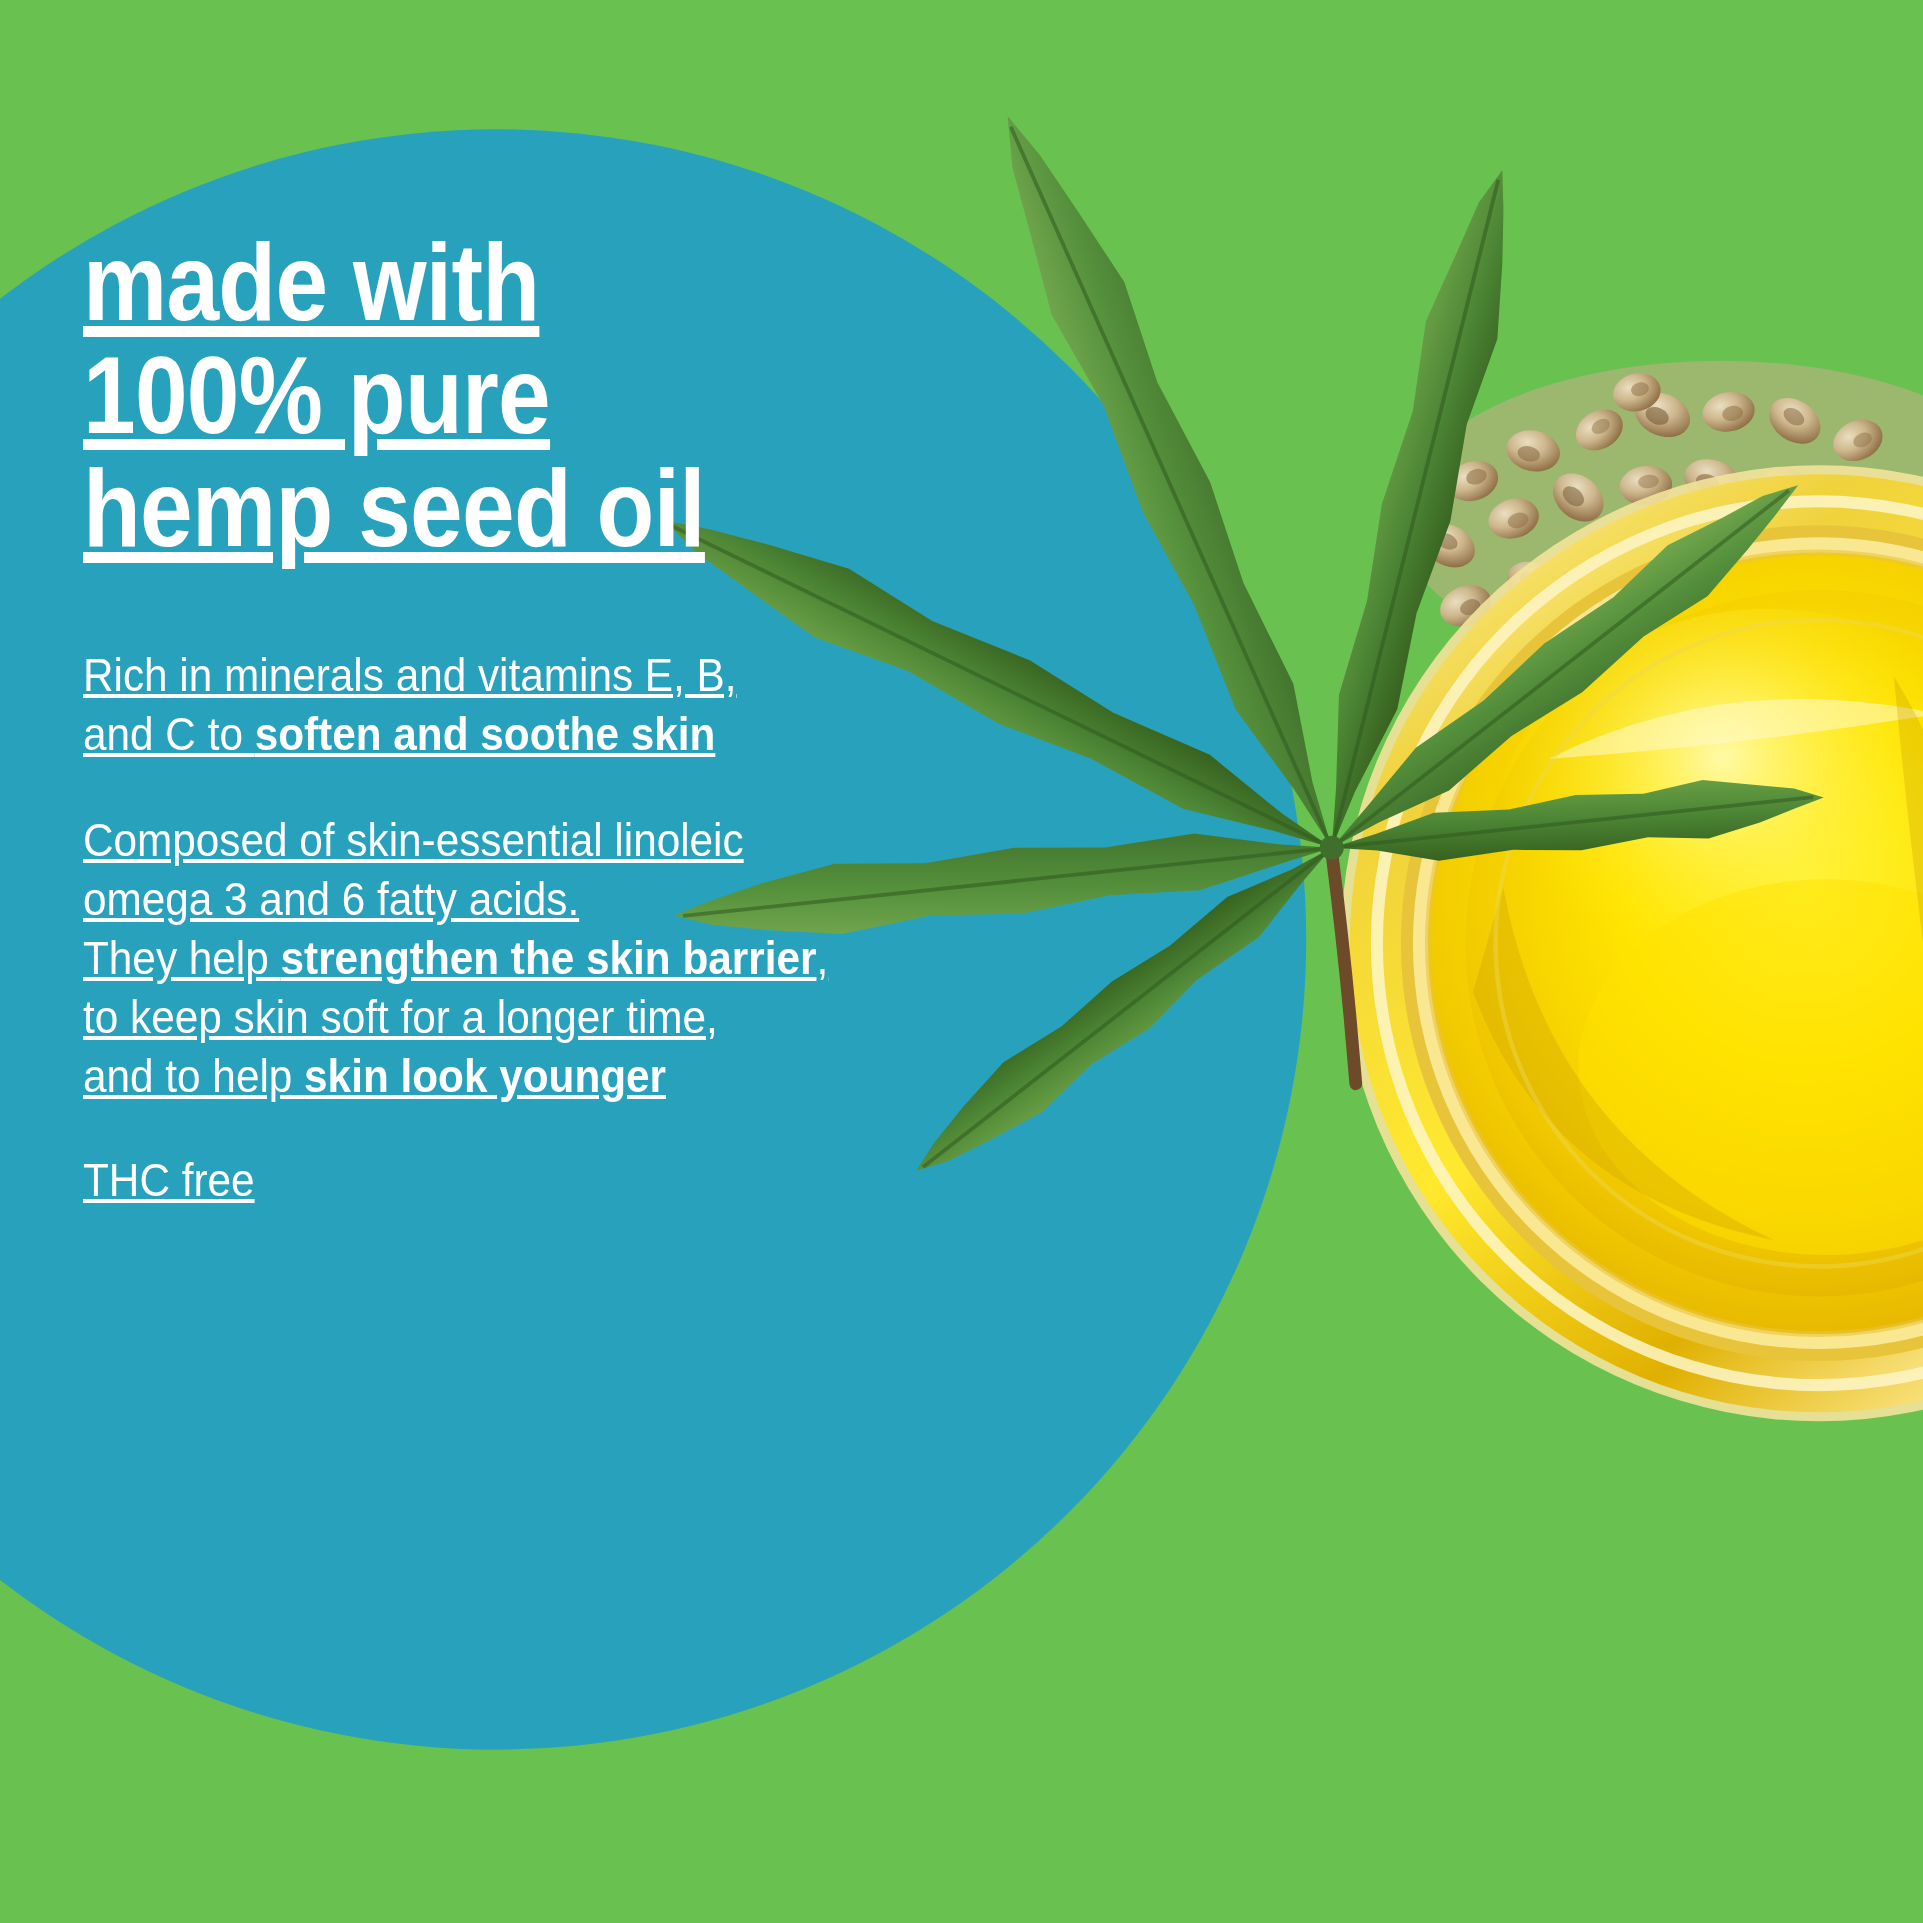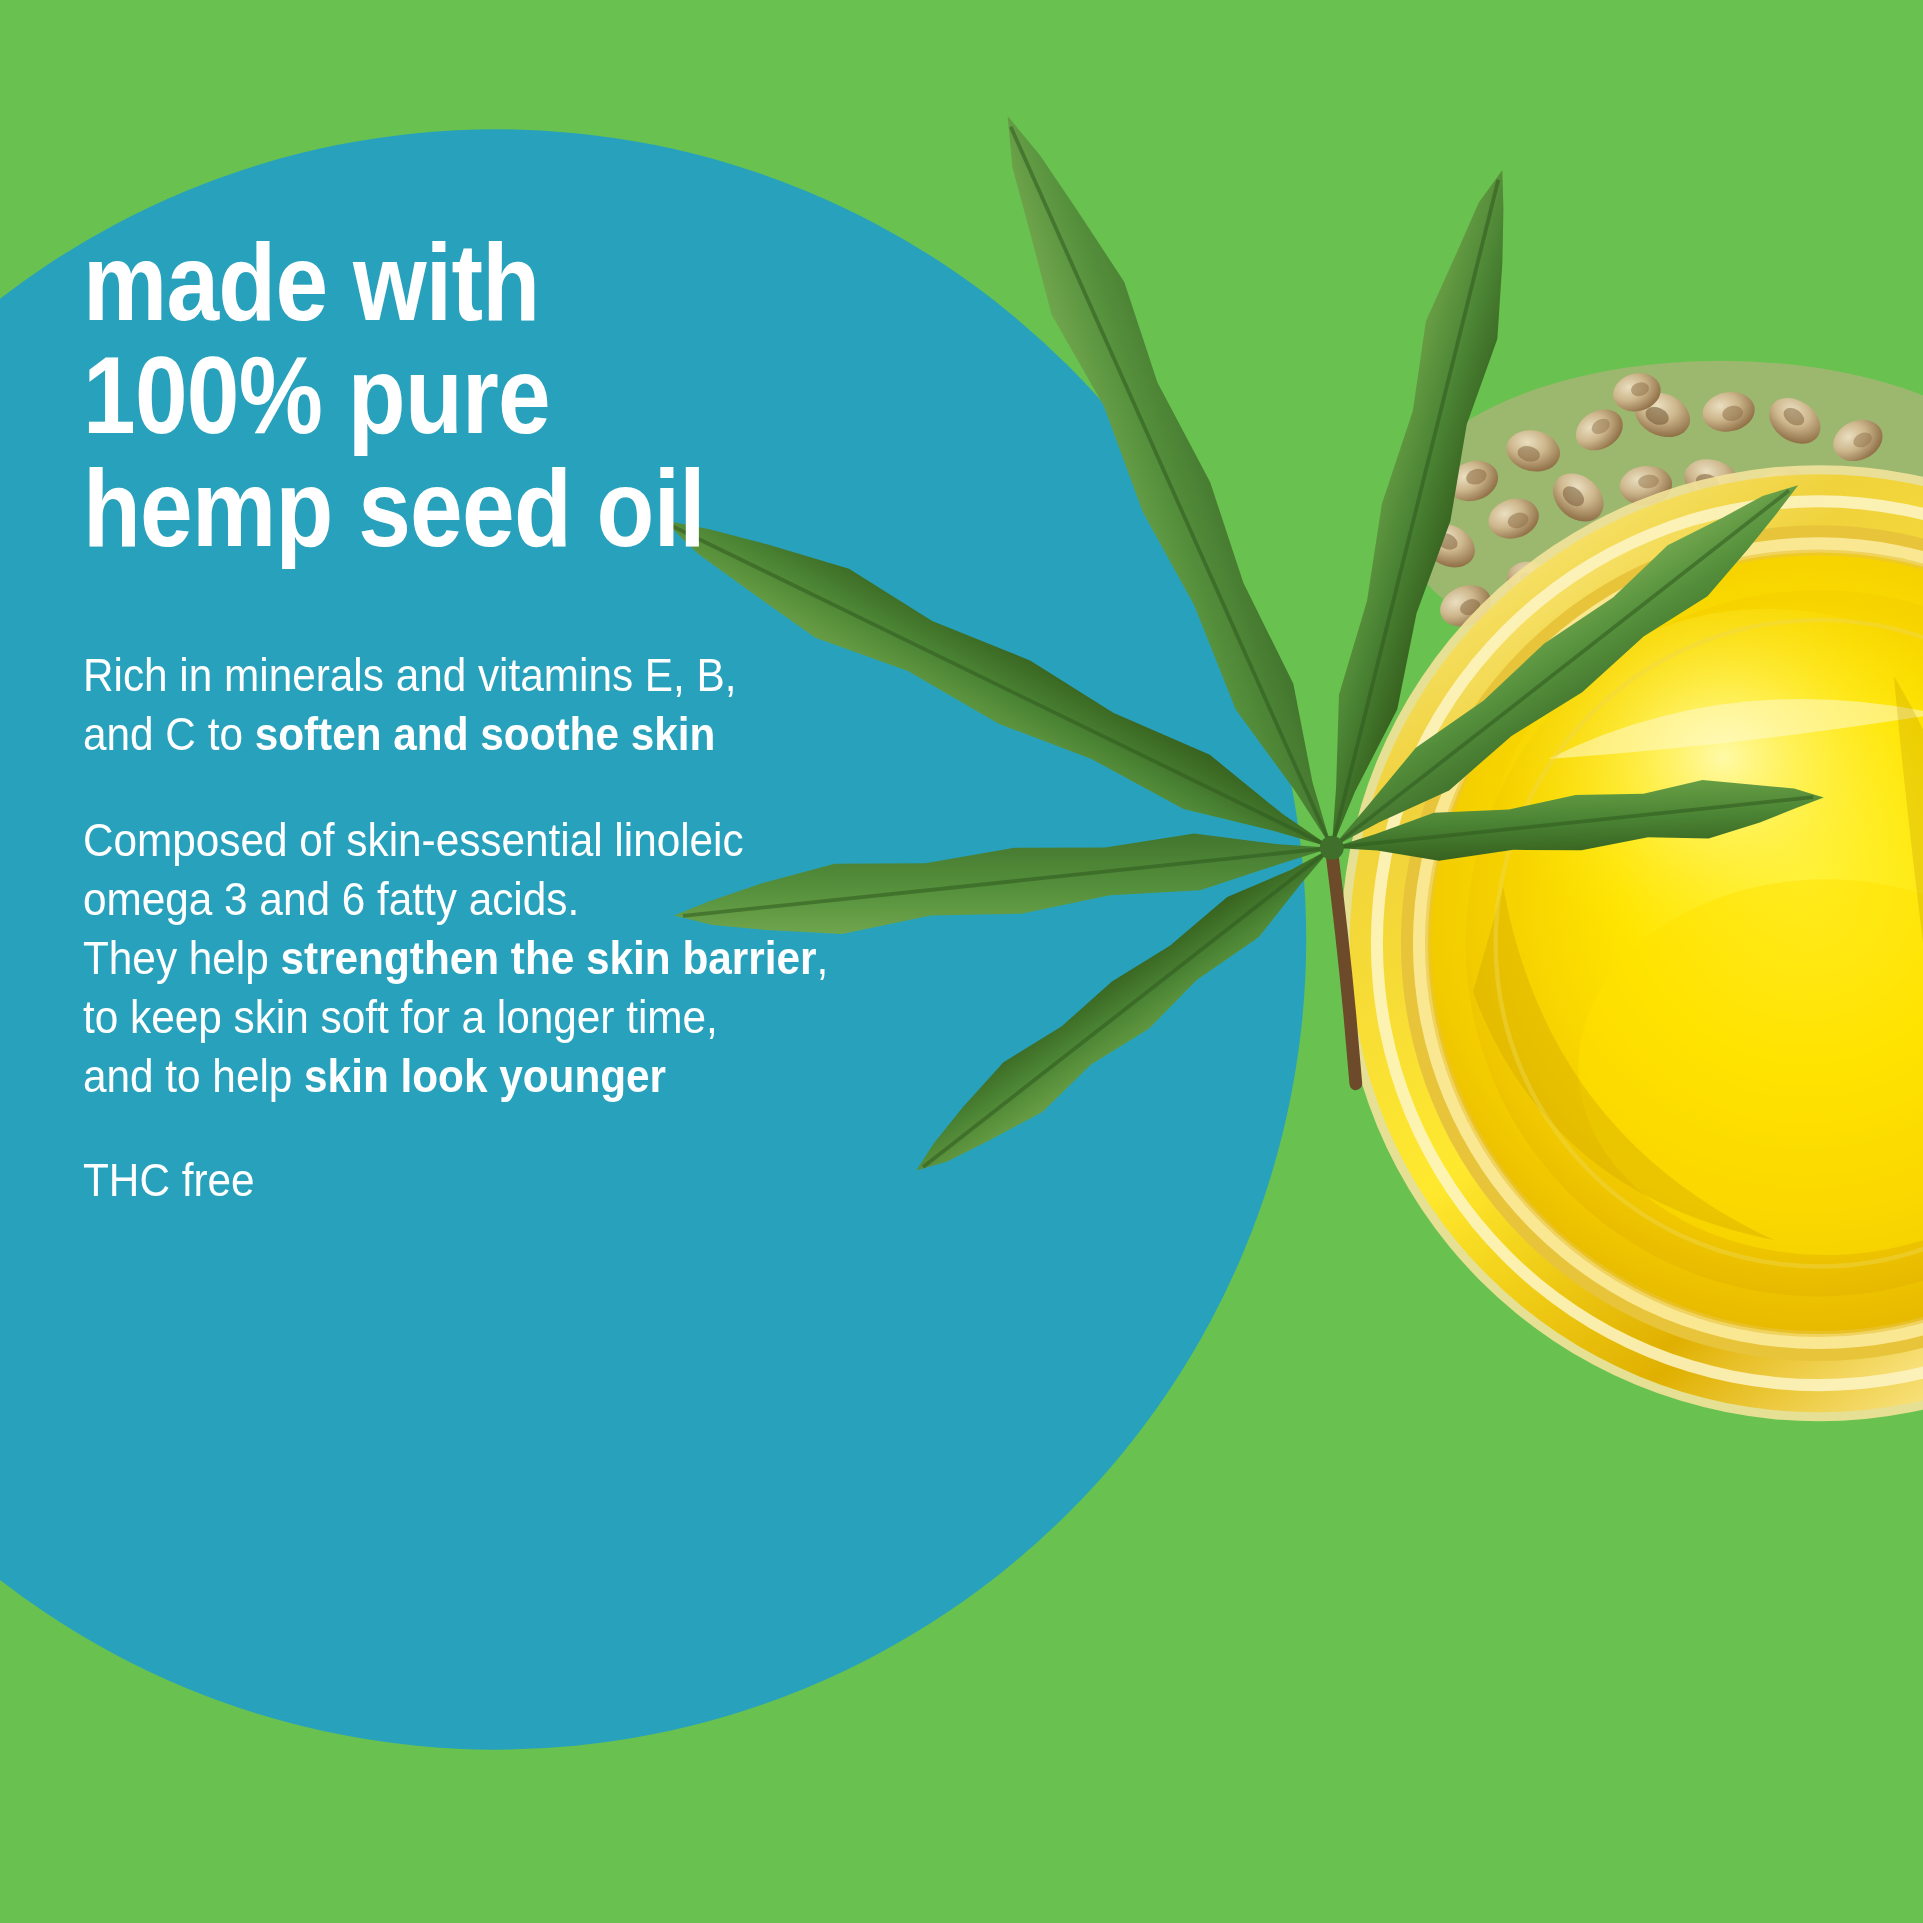--- a/index.html
+++ b/index.html
@@ -7,21 +7,21 @@
     width:1924px; height:1924px; overflow:hidden;
     font-family:"Liberation Sans", sans-serif;
   }
   #stage {
     position:relative; width:1924px; height:1924px;
     background:#69c24f; overflow:hidden;
   }
   #art { position:absolute; inset:0; width:1924px; height:1924px; }
   #copy {
     position:absolute; left:83px; top:225px;
-    width:1112px; color:#ffffff;
+    width:1112px; color:#ffffff;text-decoration:underline;
   }
   .headline {
     font-family:"Liberation Sans Narrow","Liberation Sans", sans-serif;
     font-weight:700; font-size:110px; line-height:113px;
     letter-spacing:-0.8px; transform:scaleX(0.86);
     transform-origin:left top; white-space:pre-line;
   }
   .para {
     font-family:"Liberation Sans Narrow","Liberation Sans", sans-serif;
     font-weight:400; font-size:47px; line-height:59px;

